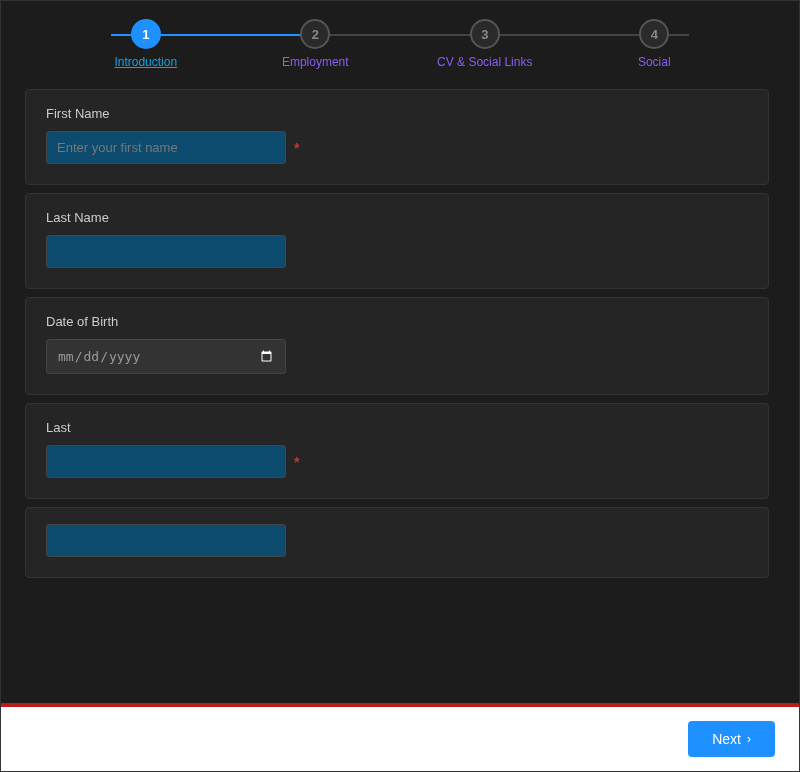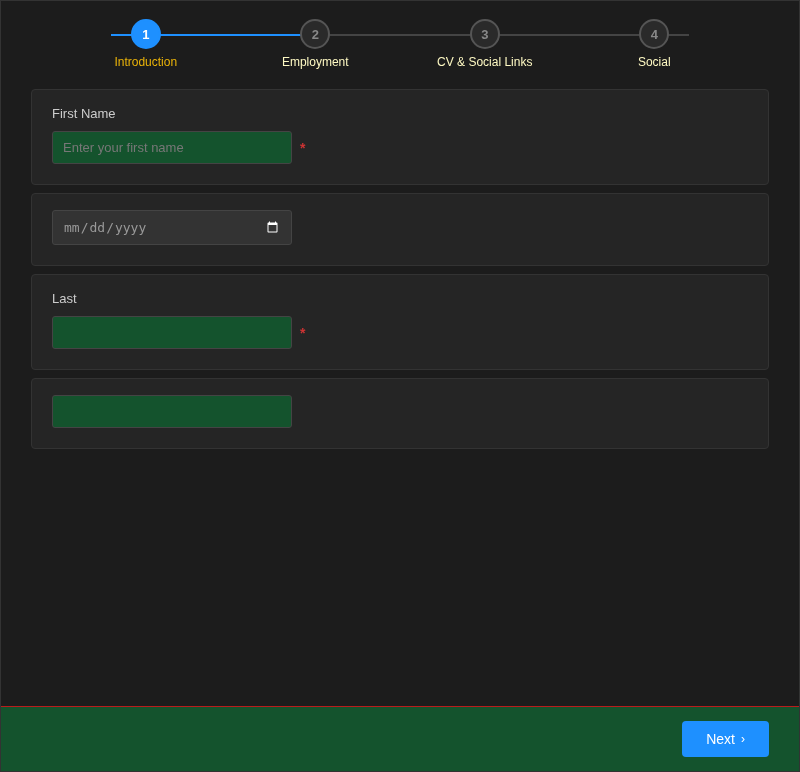--- a/index.html
+++ b/index.html
@@ -83,34 +83,35 @@
       border: 2px solid #1e90ff;
     }
 
     .step-circle.inactive {
       background: #2a2a2a;
       color: #888;
       border: 2px solid #555;
     }
 
     .step-label {
-      color: #fef9c3;
+      color: #8b5cf6;
       font-size: 12px;
       text-align: center;
       white-space: nowrap;
     }
 
     .step-label.active-label {
-      color: #eab308;
+      color: #0ea5e9;
+      text-decoration: underline;
     }
 
     
     .form-area {
       flex: 1;
-      padding: 10px 30px 10px 30px;
+      padding: 10px 30px 10px 24px;
       overflow-y: auto;
       display: flex;
       flex-direction: column;
       gap: 8px;
     }
 
     .form-section {
       background: #252525;
       border: 1px solid #333;
       border-radius: 4px;
@@ -124,21 +125,21 @@
       display: block;
     }
 
     .field-row {
       display: flex;
       align-items: center;
       gap: 8px;
     }
 
     .text-input {
-      background: #14532d;
+      background: #0c4a6e;
       border: 1px solid #444;
       border-radius: 3px;
       color: #999;
       font-size: 13px;
       padding: 8px 10px;
       width: 240px;
       outline: none;
     }
 
     .text-input::placeholder {
@@ -158,26 +159,26 @@
     }
 
     .required-star {
       color: #cc3333;
       font-size: 14px;
       font-weight: bold;
     }
 
     
     .footer {
-      padding: 14px 30px;
+      padding: 14px 24px;
       display: flex;
       justify-content: flex-end;
       align-items: center;
-      border-top: 1px solid #b91c1c;
-      background: #14532d;
+      border-top: 4px solid #b91c1c;
+      background: #ffffff;
     }
 
     .next-button {
       background: #1e90ff;
       color: white;
       border: none;
       border-radius: 4px;
       padding: 10px 24px;
       font-size: 14px;
       cursor: pointer;
@@ -231,22 +232,29 @@
   <div class="form-area">
 
     <div class="form-section">
       <label class="field-label">First Name</label>
       <div class="field-row">
         <input class="text-input" type="text" placeholder="Enter your first name" style="">
         <span class="required-star">*</span>
       </div>
     </div>
 
-
-    <div class="form-section">
+    <div class="form-section">
+      <label class="field-label">Last Name</label>
+      <div class="field-row">
+        <input class="text-input" type="text" style="">
+      </div>
+    </div>
+
+    <div class="form-section">
+      <label class="field-label">Date of Birth</label>
       <div class="field-row">
         <input class="date-input" type="date" style="">
       </div>
     </div>
 
     <div class="form-section">
       <label class="field-label">Last</label>
       <div class="field-row">
         <input class="text-input" type="text" style="">
         <span class="required-star">*</span>

